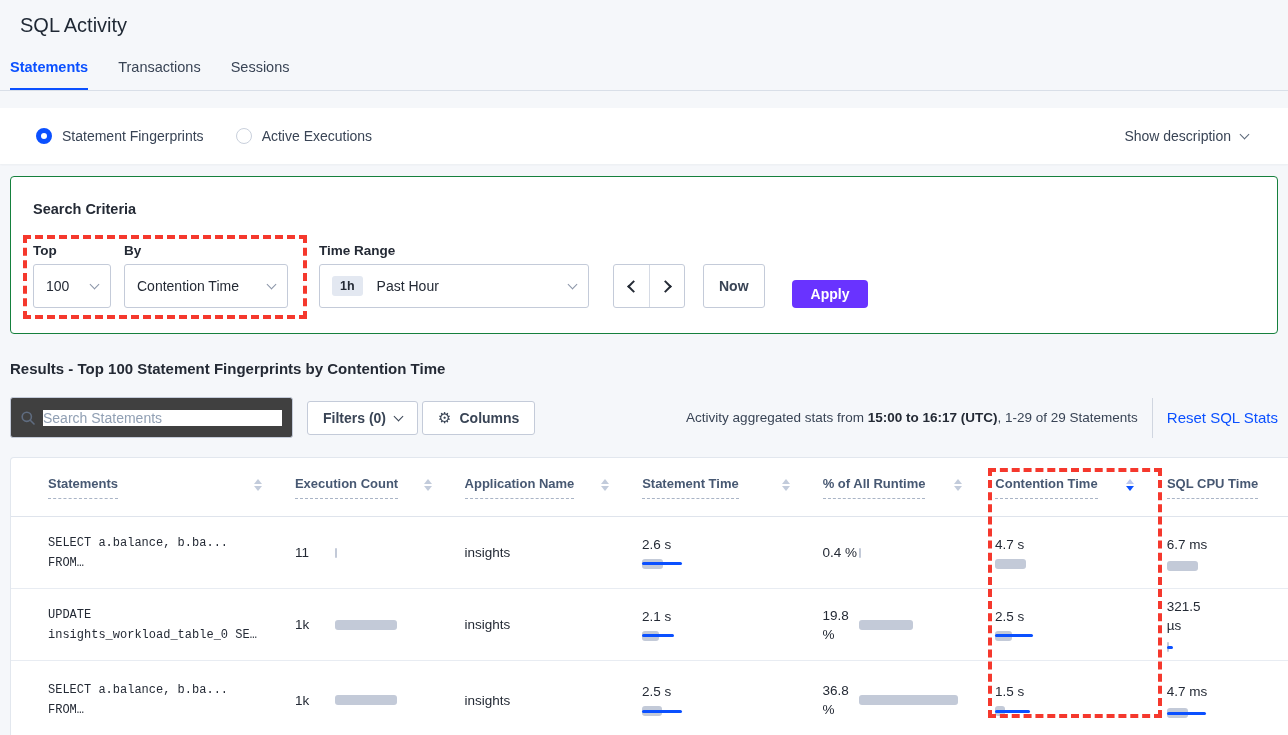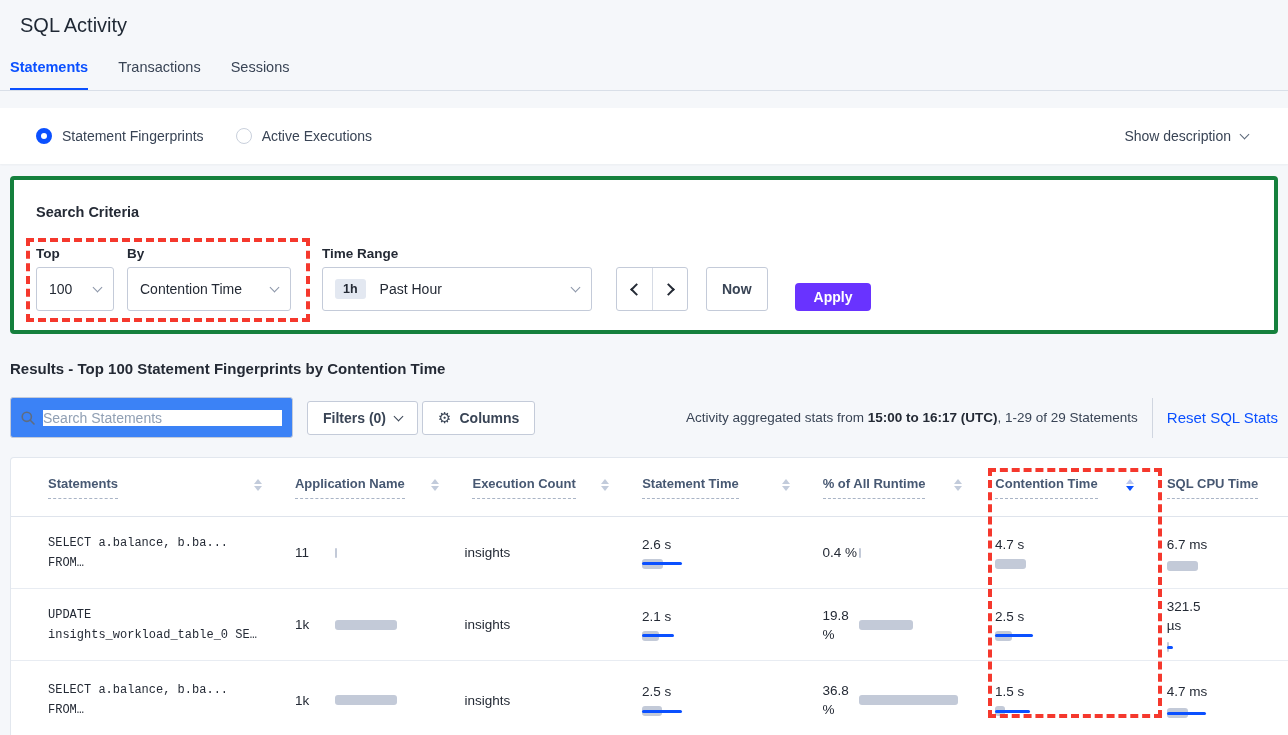--- a/index.html
+++ b/index.html
@@ -18,21 +18,21 @@
     padding:0 40px 0 36px; box-shadow:0 1px 2px rgba(40,50,70,.05); }
   .radio-opt { display:flex; align-items:center; margin-right:32px; cursor:pointer; }
   .radio { width:16px; height:16px; border-radius:50%; background:#fff; border:1px solid #c9d0dc; margin-right:10px; }
   .radio.on { border:5px solid var(--accent); }
   .radio-label { font-size:14px; color:#394455; }
   .viewbar .spacer { flex:1; }
   .showdesc { display:flex; align-items:center; font-size:14px; color:#394455; cursor:pointer; }
   .chev { width:7px; height:7px; border-right:1.8px solid #5b6views678; border-right:1.8px solid #5b6778; border-bottom:1.8px solid #5b6778; transform:rotate(45deg); margin:-3px 0 0 10px; }
 
   
-  .card { background:#fff; border:4px solid #15803d; border-radius:4px; }
+  .card { background:#fff; border:1px solid #15803d; border-radius:4px; }
   .criteria { margin:12px 10px 0 10px; height:158px; position:relative; padding:24px 22px; }
   .criteria-heading { font-size:14.5px; font-weight:bold; }
   .controls { display:flex; align-items:flex-end; margin-top:26px; }
   .ctl-label { font-size:13.5px; font-weight:bold; margin-bottom:6px; }
   .select { height:44px; border:1px solid #c4cbd9; border-radius:3px; background:#fff; display:flex; align-items:center;
     font-size:14px; color:#242a35; padding:0 12px; cursor:pointer; }
   .select .sel-chev { width:7px; height:7px; border-right:1.6px solid #8b95a8; border-bottom:1.6px solid #8b95a8; transform:rotate(45deg); margin:-3px 0 0 auto; }
   .sel-top { width:78px; }
   .grp-top { margin-right:13px; }
   .grp-by { margin-right:31px; }
@@ -49,21 +49,21 @@
   .btn { height:44px; border:1px solid #c4cbd9; border-radius:3px; background:#fff; font-size:14px; font-weight:bold;
     color:#394455; padding:0 15px; display:flex; align-items:center; cursor:pointer; }
   .btn-now { margin-right:27px; }
   .btn-apply { height:28px; background:var(--purple); border:none; color:#fff; padding:0 19px; border-radius:4px; }
   .hl-rect { position:absolute; border:4px dashed var(--hl); pointer-events:none; }
   .hl-criteria { left:12px; top:58px; width:284px; height:84px; }
 
   
   .results-heading { margin:26px 0 0 10px; font-size:15px; font-weight:bold; color:#242a35; }
   .toolbar { margin:20px 10px 0 10px; display:flex; align-items:center; }
-  .search-box { width:283px; height:41px; border:1px solid #c4cbd9; border-radius:3px; background:#3b82f6;
+  .search-box { width:283px; height:41px; border:1px solid #c4cbd9; border-radius:3px; background:#404040;
     display:flex; align-items:center; padding:0 10px; margin-right:14px; }
   .search-box input { border:none; outline:none; font-size:14px; color:#394455; width:100%;
     font-family:"Liberation Sans", sans-serif; }
   .search-box input::placeholder { color:#91a0b4; }
   .tool-btn { height:34px; margin-right:4px; }
   .gear { font-size:15px; color:#394455; margin-right:8px; font-family:"DejaVu Sans", sans-serif; font-weight:normal; }
   .filters-chev { width:7px; height:7px; border-right:1.8px solid #394455; border-bottom:1.8px solid #394455; transform:rotate(45deg); margin:-3px 0 0 9px; }
   .toolbar .spacer { flex:1; }
   .showing { font-size:13.5px; color:#394455; white-space:nowrap; }
   .showing b { color:#242a35; }
@@ -199,29 +199,29 @@
 
 <div class="table-card">
   <div class="thead">
     <div class="th col-stmt">
       <span class="th-label">Statements</span>
       <span class="sort">
           <i class="up"></i>
           <i class="down"></i>
         </span>
     </div>
+    <div class="th col-exec">
+      <span class="th-label">Execution Count</span>
+      <span class="sort">
+          <i class="up"></i>
+          <i class="down"></i>
+        </span>
+    </div>
     <div class="th col-app">
       <span class="th-label">Application Name</span>
-      <span class="sort">
-          <i class="up"></i>
-          <i class="down"></i>
-        </span>
-    </div>
-    <div class="th col-exec">
-      <span class="th-label">Execution Count</span>
       <span class="sort">
           <i class="up"></i>
           <i class="down"></i>
         </span>
     </div>
     <div class="th col-sttime">
       <span class="th-label">Statement Time</span>
       <span class="sort">
           <i class="up"></i>
           <i class="down"></i>

